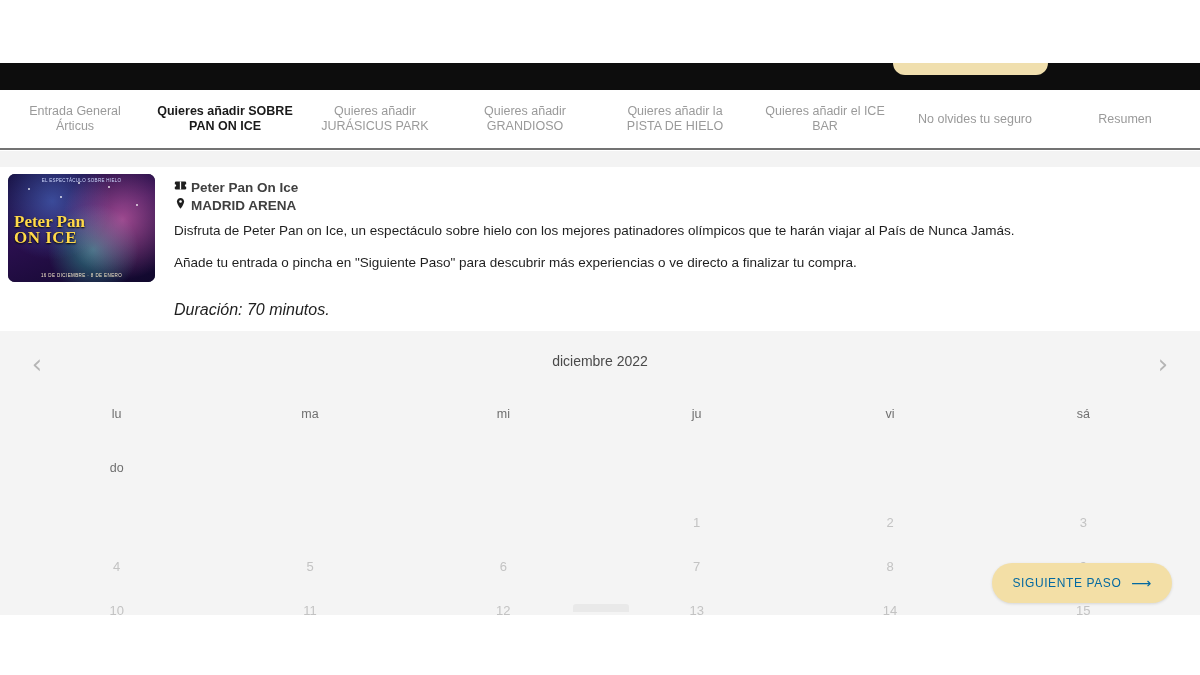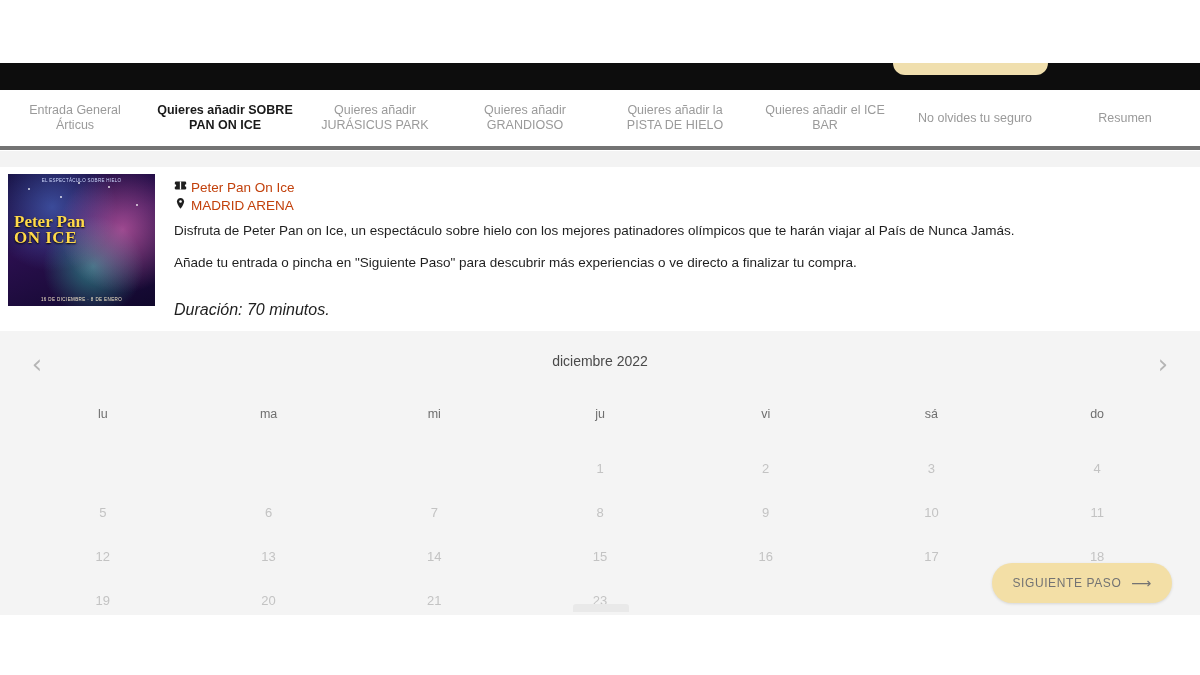--- a/index.html
+++ b/index.html
@@ -33,21 +33,21 @@
     position: absolute; right: 152px; top: -12px;
     width: 155px; height: 24px;
     background: #f0dfae;
     border-radius: 12px;
   }
 
   
   .steps {
     position: absolute; top: 90px; left: 0; width: 1200px; height: 60px;
     background: #ffffff;
-    border-bottom: 4px solid #737373;
+    border-bottom: 2px solid #737373;
     display: flex;
     align-items: center;
   }
   .step {
     flex: 1 1 0;
     text-align: center;
     font-size: 12.5px;
     line-height: 15px;
     color: #9a9a9a;
     padding: 0 6px;
@@ -65,22 +65,22 @@
     background: #f3f3f3;
   }
 
   
   .product {
     position: absolute; top: 167px; left: 0; width: 1200px; height: 148px;
     background: #ffffff;
   }
   .poster {
     position: absolute; left: 8px; top: 7px;
-    width: 147px; height: 132px;
-    border-radius: 0;
+    width: 147px; height: 108px;
+    border-radius: 7px;
     overflow: hidden;
     background: #0a0a28;
   }
   .poster-bg {
     position: absolute; inset: 0;
     background:
       radial-gradient(circle at 78% 42%, rgba(255,120,200,.55) 0%, rgba(120,40,160,0) 46%),
       radial-gradient(circle at 58% 70%, rgba(60,220,190,.5) 0%, rgba(20,60,80,0) 40%),
       radial-gradient(circle at 30% 25%, rgba(90,150,255,.45) 0%, rgba(10,20,60,0) 45%),
       linear-gradient(160deg, #140a3a 0%, #2a0f4e 45%, #10082c 100%);
@@ -108,21 +108,21 @@
     letter-spacing: .4px;
   }
   .poster-topline {
     position: absolute; left: 0; top: 4px; width: 100%;
     text-align: center; color: #cfd9ff; font-size: 4.5px; letter-spacing: .3px;
   }
 
   .prod-info { position: absolute; left: 174px; top: 12px; right: 24px; }
   .prod-line {
     display: flex; align-items: flex-end; gap: 4px;
-    font-size: 13.5px; color: #c2410c; margin-bottom: 2px;
+    font-size: 13.5px; color: #404040; margin-bottom: 2px; font-weight: bold;
   }
   .icon-ticket, .icon-pin { flex: 0 0 auto; }
   .prod-desc {
     font-size: 13.5px; color: #1f1f1f; line-height: 19px; margin-top: 8px;
   }
   .prod-desc.second { margin-top: 13px; }
   .prod-duration {
     font-size: 16px; color: #1f1f1f; font-style: italic; margin-top: 29px;
   }
 
@@ -144,38 +144,38 @@
     width: 34px; height: 34px;
     color: #b5b5b5; font-size: 26px; line-height: 30px; text-align: center;
     cursor: pointer; user-select: none;
     font-family: "DejaVu Sans", sans-serif;
   }
   .cal-nav.prev { left: 20px; }
   .cal-nav.next { right: 20px; }
 
   .cal-grid {
     display: grid;
-    grid-template-columns: repeat(7, 1fr);
+    grid-template-columns: repeat(6, 1fr);
     padding: 0 20px;
   }
   .cal-dow {
     text-align: center; font-size: 12.5px; color: #6f6f6f;
     padding: 14px 0 26px 0;
   }
   .cal-day {
     text-align: center; font-size: 13px; color: #c3c3c3;
     height: 44px; line-height: 44px;
   }
   .cal-day.empty { color: transparent; }
 
   
   .next-btn {
     position: absolute; right: 28px; bottom: 72px;
     background: #f3dfa6;
-    color: #737373;
+    color: #0369a1;
     border: none;
     border-radius: 22px;
     height: 40px;
     padding: 0 20px;
     font-size: 12px;
     letter-spacing: .6px;
     display: flex; align-items: center; gap: 10px;
     cursor: pointer;
     box-shadow: 0 1px 3px rgba(0,0,0,.12);
   }

